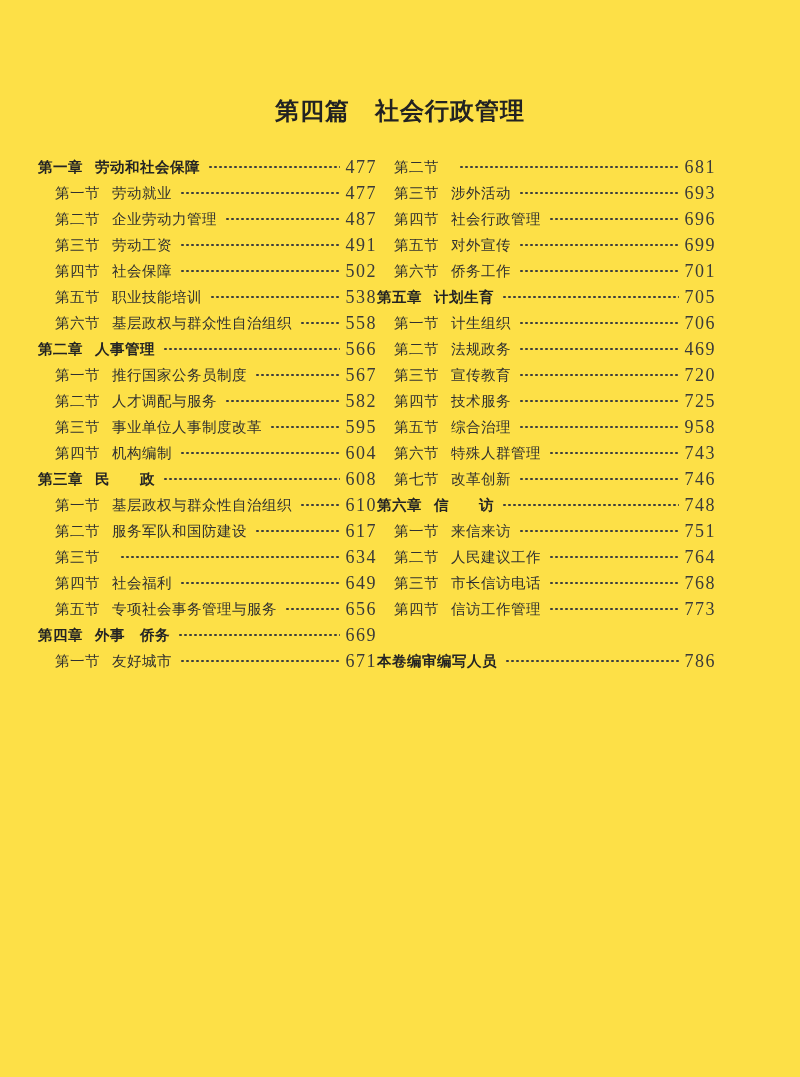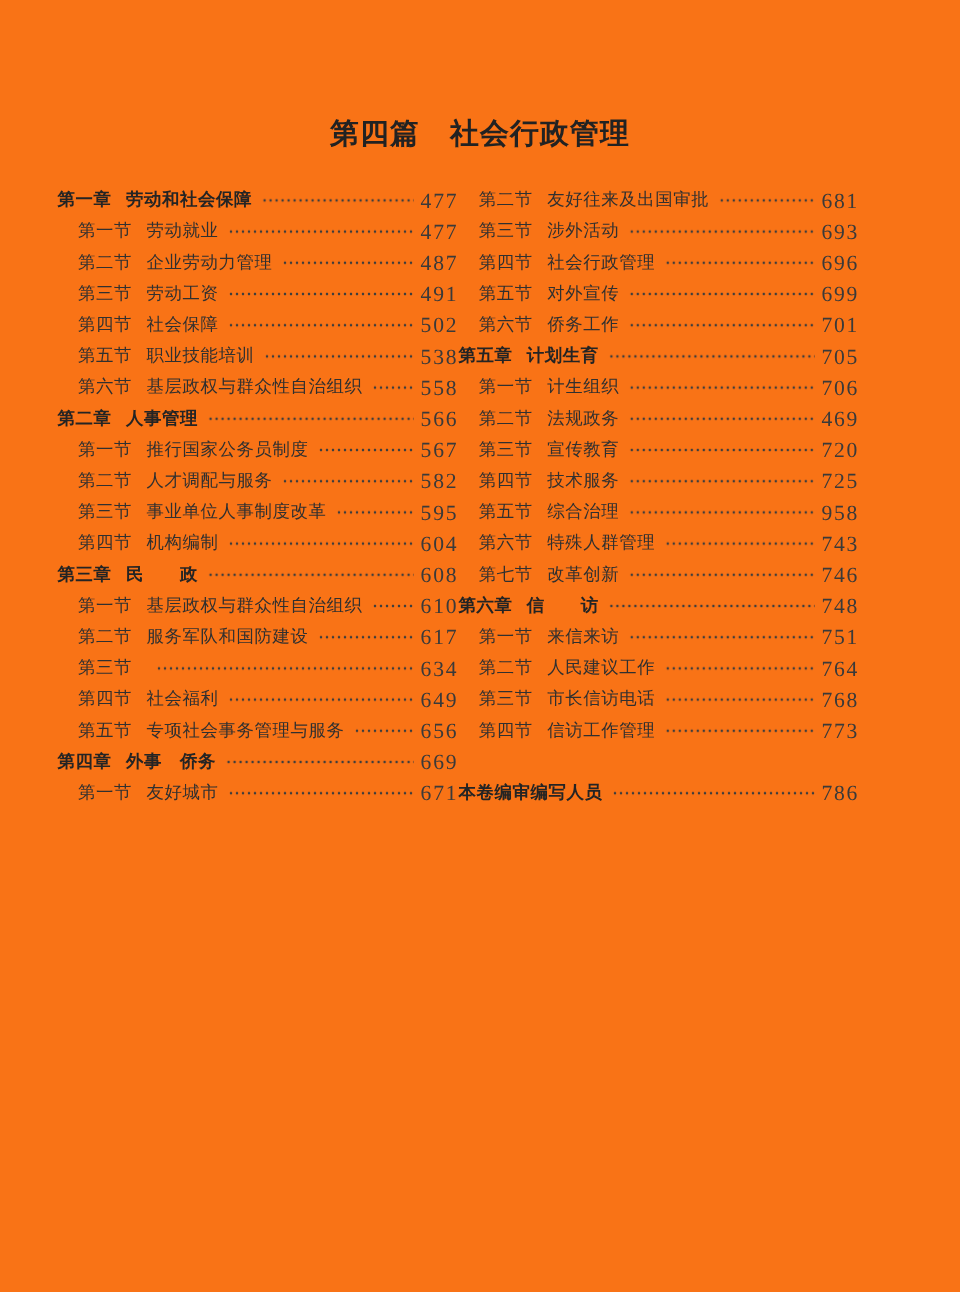--- a/index.html
+++ b/index.html
@@ -11,35 +11,35 @@
     width: 800px;
     height: 1077px;
     font-family: "Liberation Serif", serif;
     color: #2e2e2e;
     overflow: hidden;
   }
   .page {
     width: 800px;
     height: 1077px;
     box-sizing: border-box;
-    background: #f97316;
+    background: #fde047;
   }
   .title {
     margin: 0;
     padding-top: 95px;
     text-align: center;
     font-size: 24px;
     font-weight: 600;
     letter-spacing: 1px;
     color: #222222;
     font-family: "Liberation Serif", serif;
   }
   .toc {
     display: flex;
-    margin: 27px 84px 0 48px;
+    margin: 27px 84px 0 38px;
   }
   .col {
     flex: 1 1 0;
     min-width: 0;
   }
   .row {
     display: flex;
     align-items: center;
     height: 26px;
     font-size: 14.5px;
@@ -213,21 +213,20 @@
         <div class="row section">
           <span class="lbl">第一节</span>
           <span class="ttl">友好城市</span>
           <span class="leader"></span>
           <span class="pg">671</span>
         </div>
       </div>
     <div class="col">
         <div class="row section">
           <span class="lbl">第二节</span>
-          <span class="ttl">友好往来及出国审批</span>
           <span class="leader"></span>
           <span class="pg">681</span>
         </div>
         <div class="row section">
           <span class="lbl">第三节</span>
           <span class="ttl">涉外活动</span>
           <span class="leader"></span>
           <span class="pg">693</span>
         </div>
         <div class="row section">

